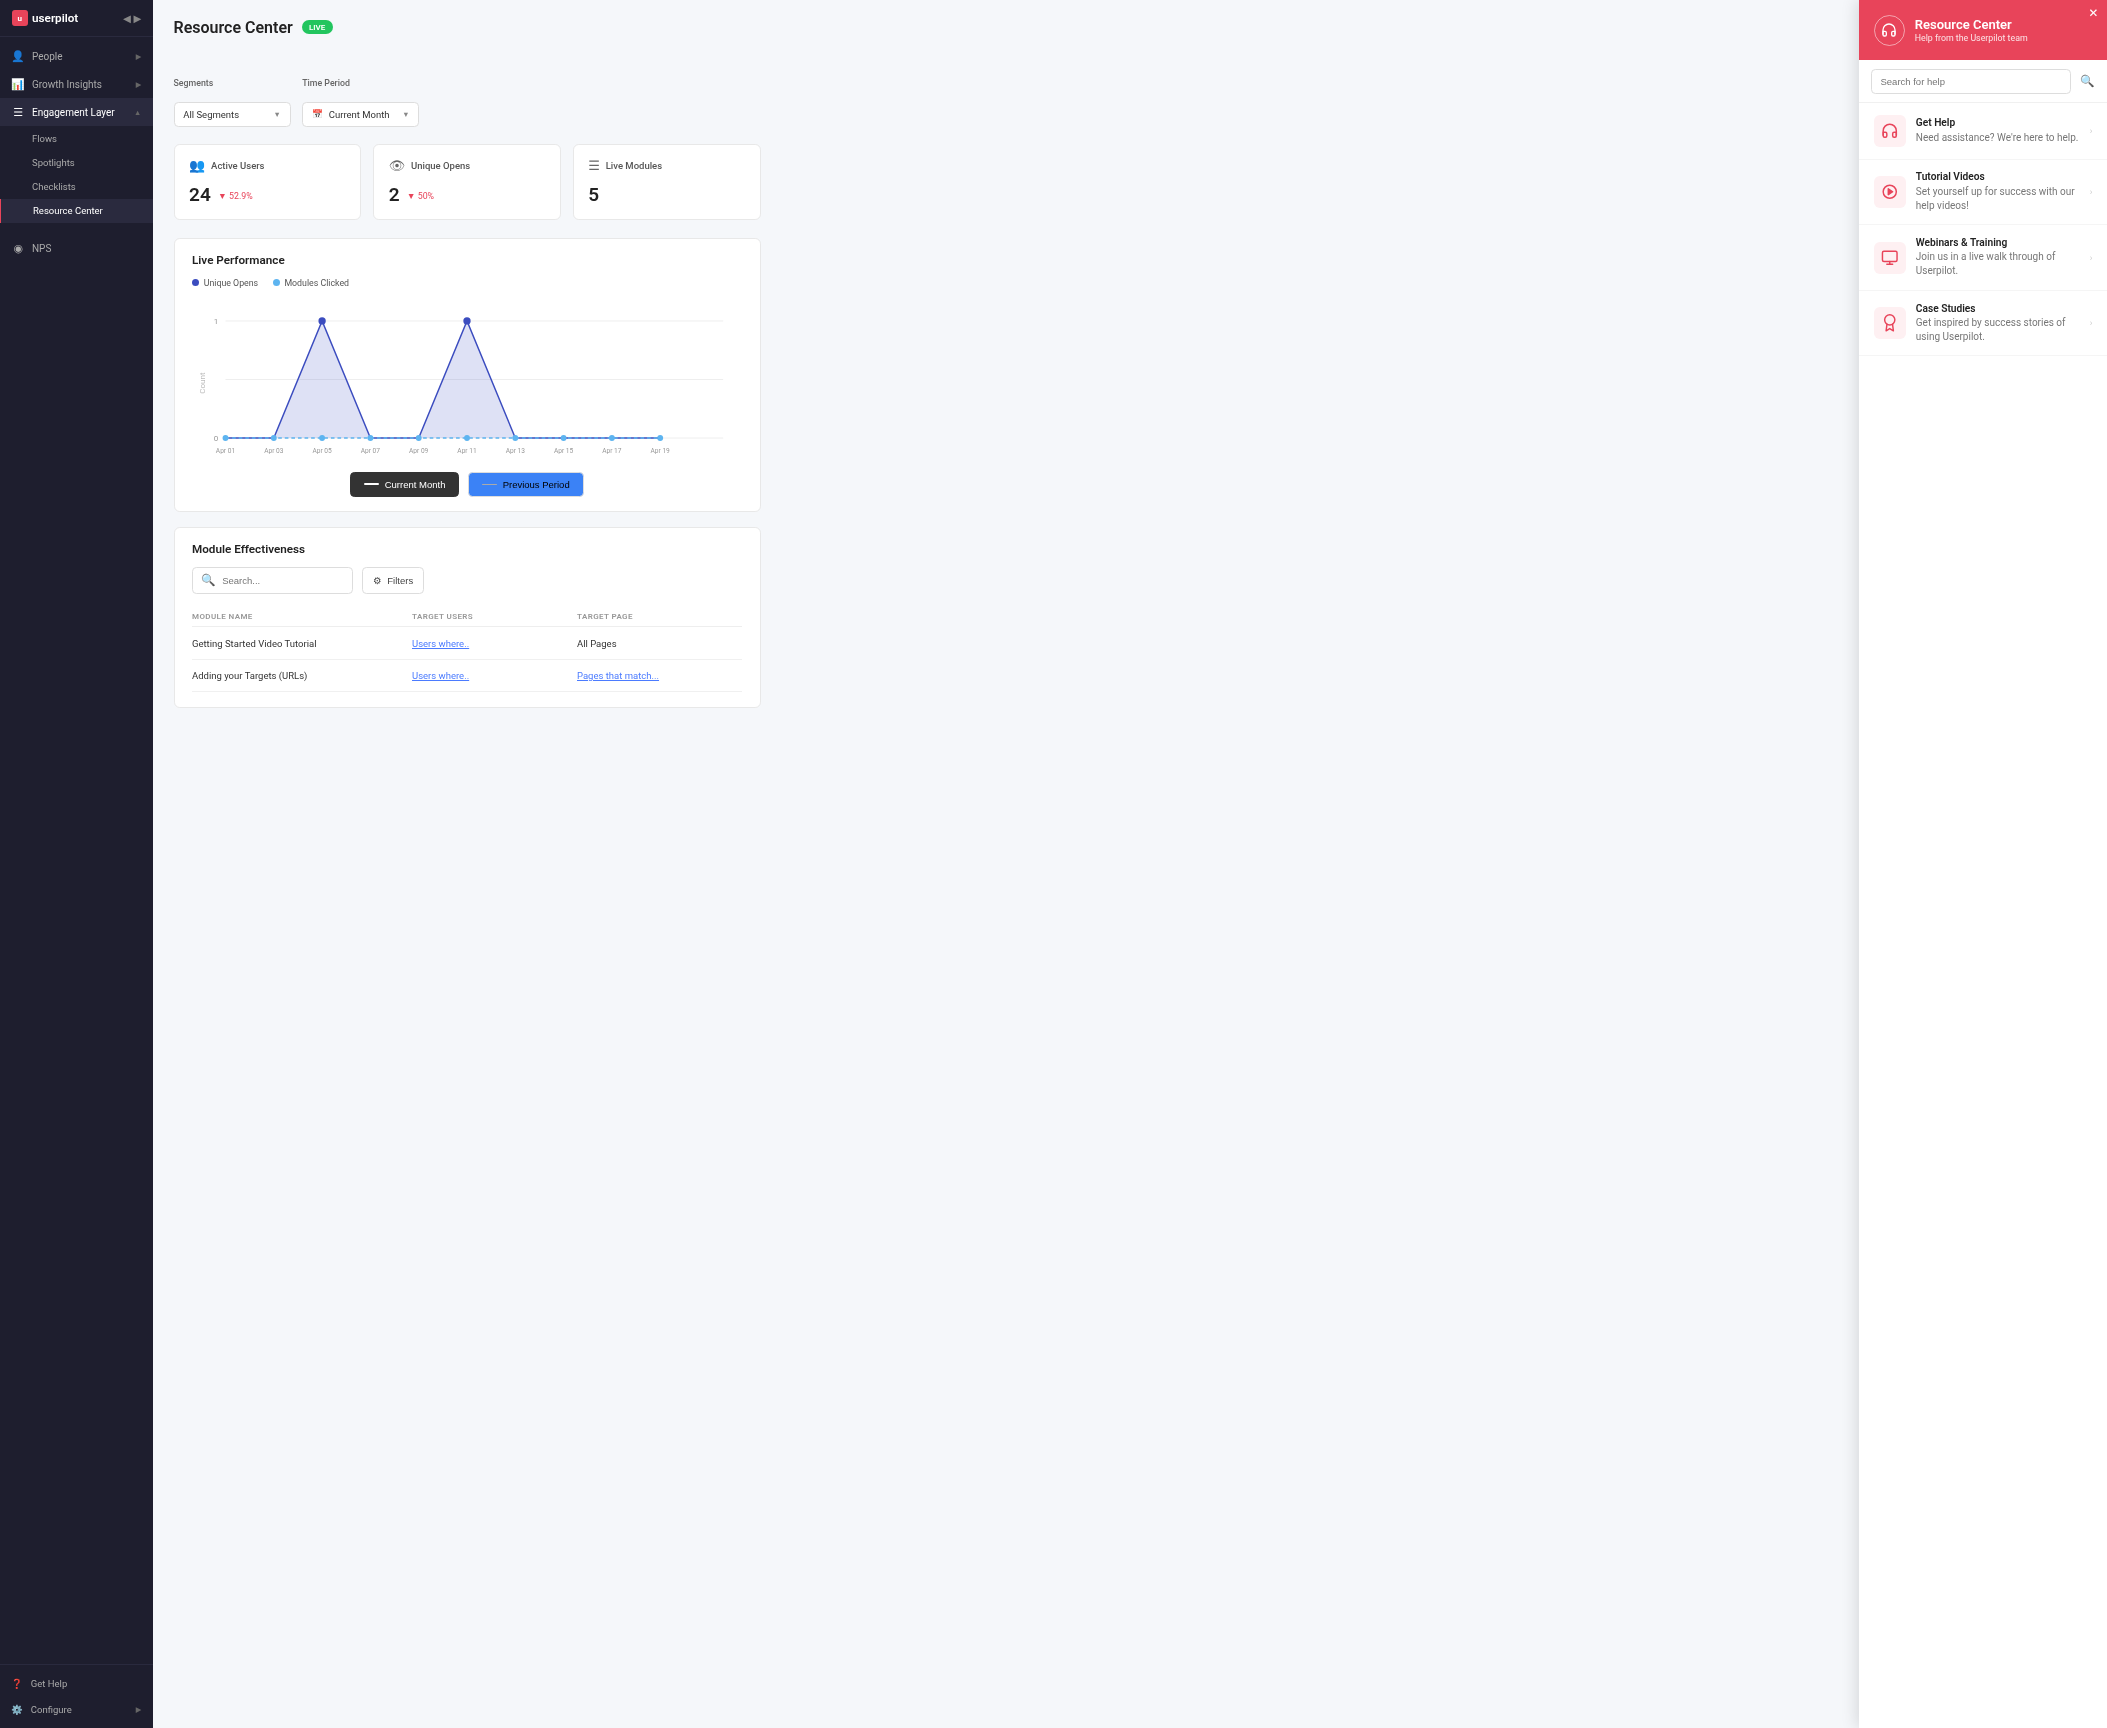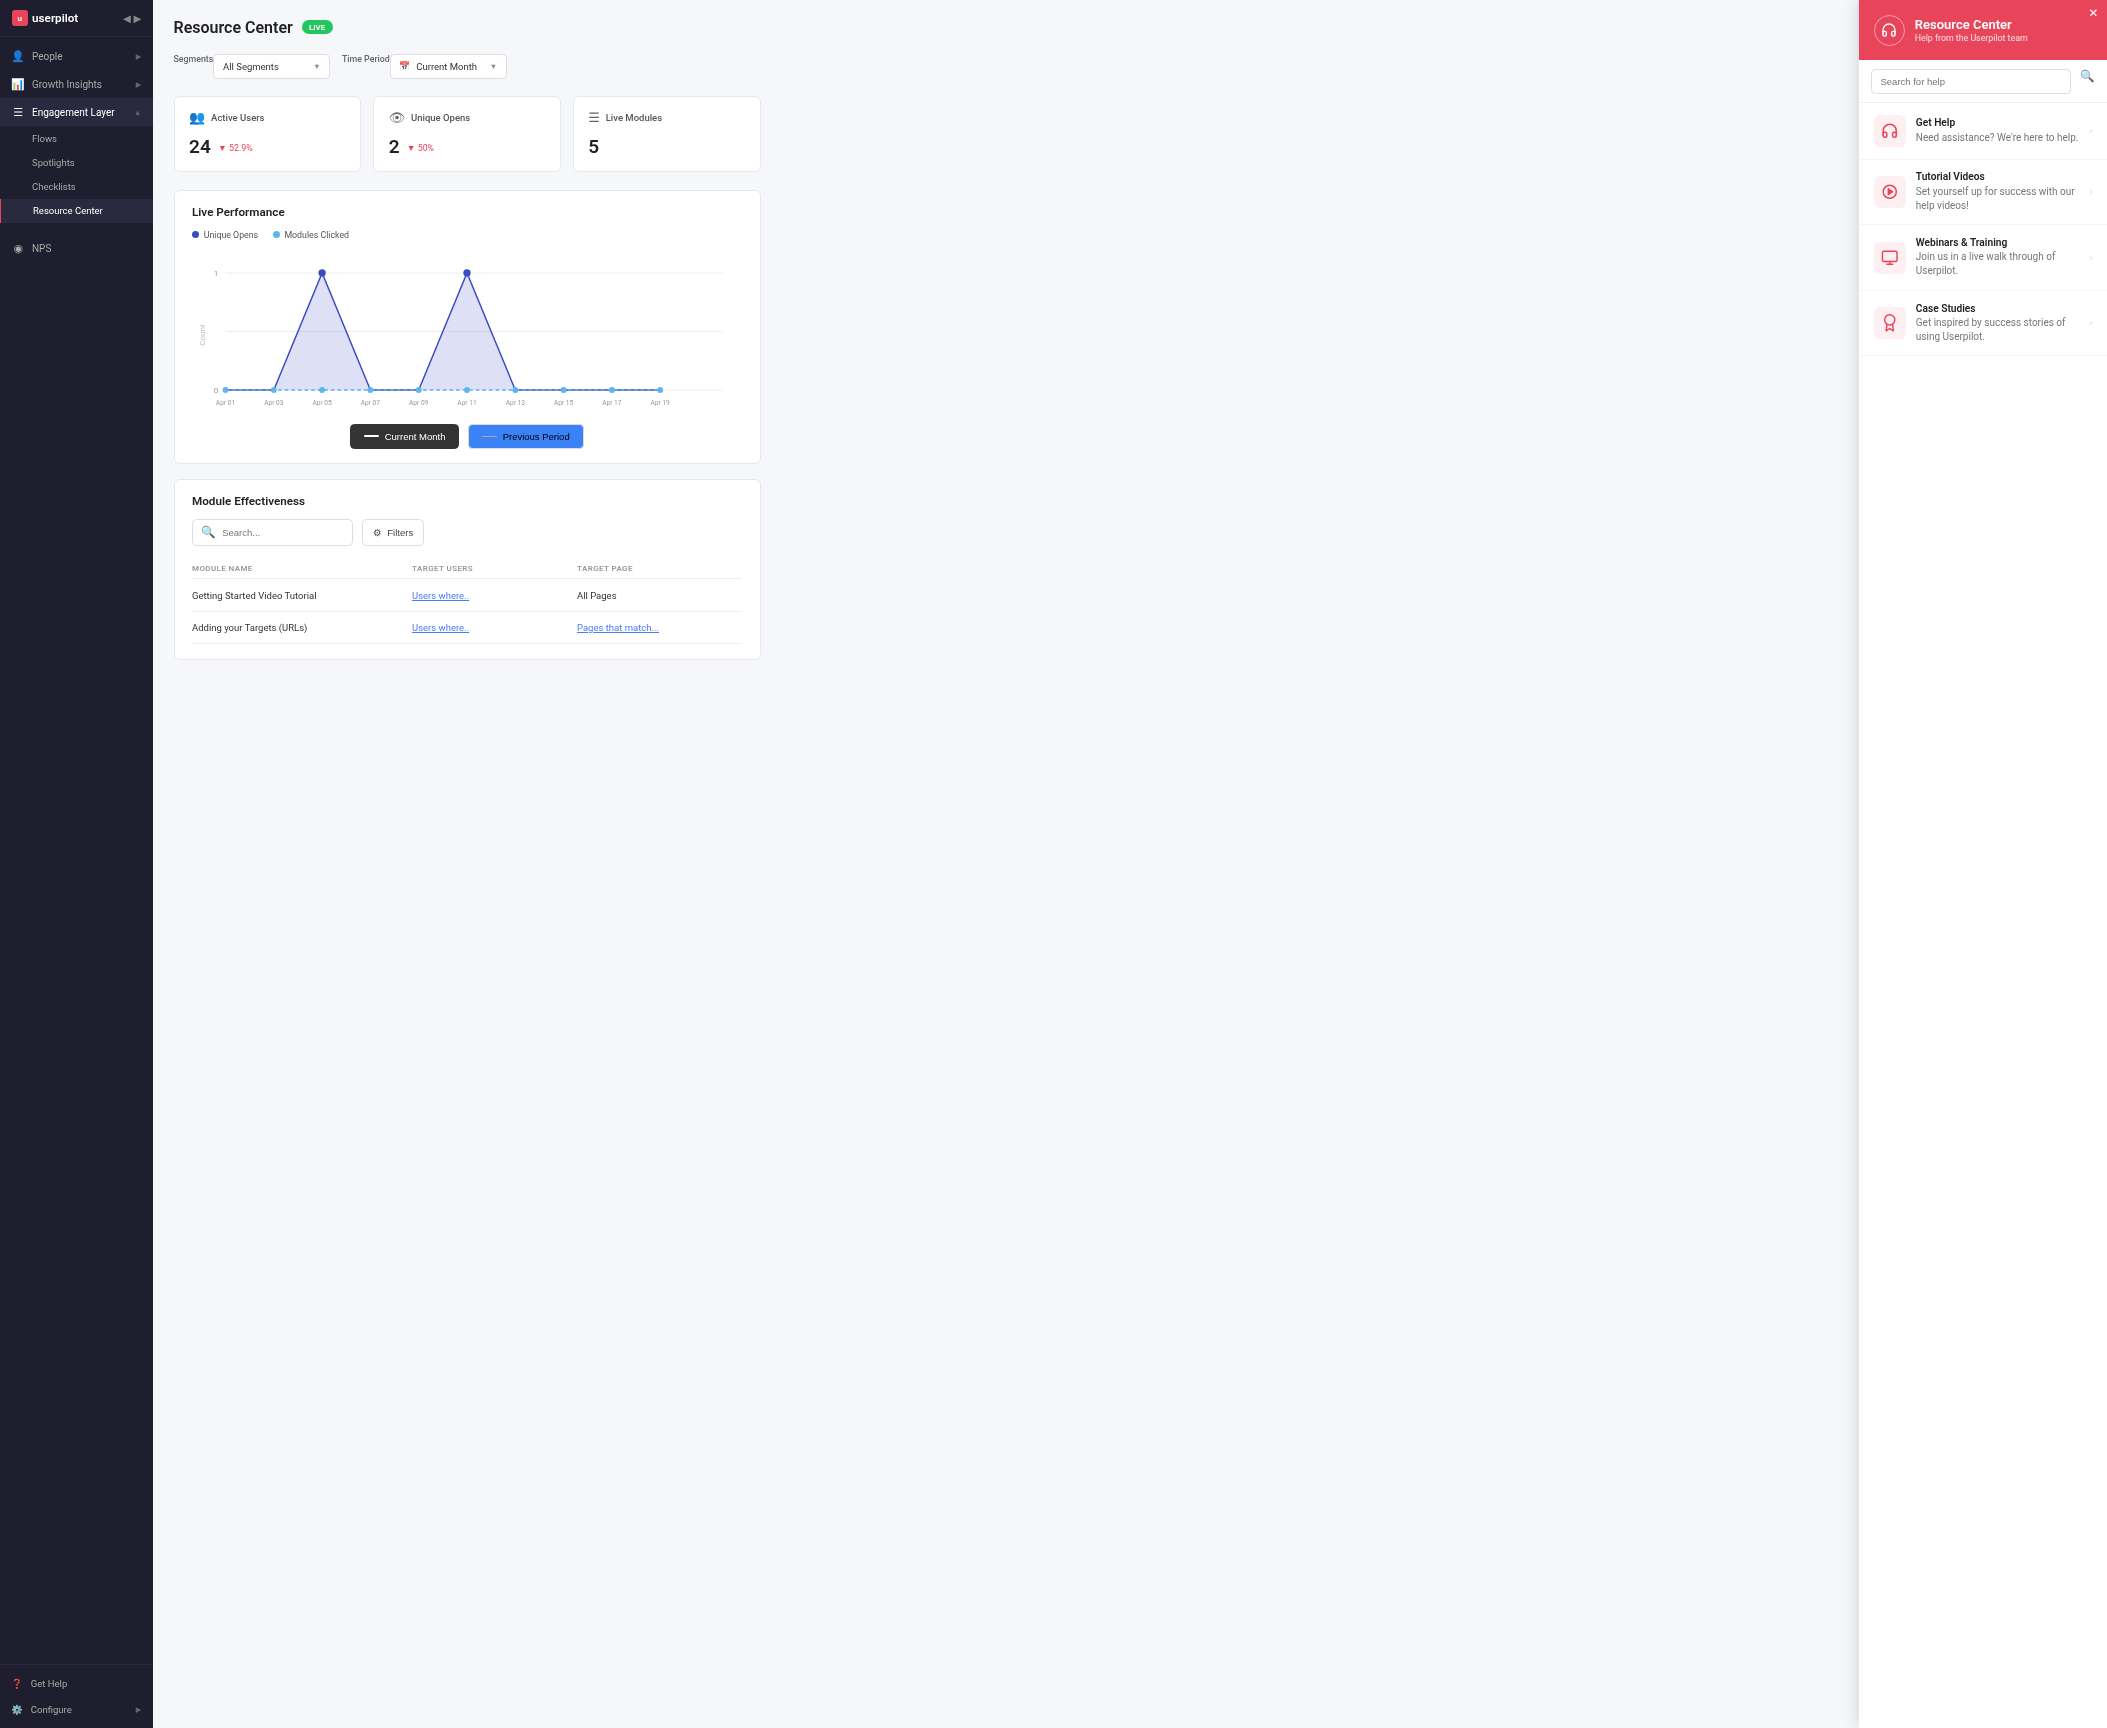--- a/index.html
+++ b/index.html
@@ -113,21 +113,21 @@
       font-weight: 600;
       padding: 2.2px 7.3px;
       border-radius: 8.8px;
     }
     .filters-row {
       display: flex;
       gap: 11.7px;
       margin-bottom: 17.5px;
       align-items: flex-end;
     }
-    .filter-group { display: flex; flex-direction: row; gap: 0; }
+    .filter-group { display: flex; flex-direction: column; gap: 14px; margin-top: 24px; }
     .filter-label { font-size: 8.8px; color: #666; font-weight: 500; }
     .filter-select {
       display: flex;
       align-items: center;
       gap: 5.8px;
       background: #fff;
       border: 0.7px solid #ddd;
       border-radius: 4.4px;
       padding: 5.8px 8.8px;
       font-size: 9.5px;
@@ -339,20 +339,21 @@
       justify-content: center;
       font-size: 14.6px;
       color: #fff;
     }
     .resource-panel-title { color: #fff; font-size: 13px; font-weight: 600; }
     .resource-panel-subtitle { color: rgba(255,255,255,0.85); font-size: 8.8px; margin-top: 1.5px; }
     .resource-search {
       padding: 8.8px 11.7px;
       border-bottom: 0.7px solid #f0f0f0;
       display: flex;
+      align-items: center;
       gap: 5.8px;
       background: #fff;
     }
     .resource-search input {
       flex: 1;
       border: 0.7px solid #ddd;
       border-radius: 4.4px;
       padding: 5.8px 8.8px;
       font-size: 9.5px;
       outline: none;

